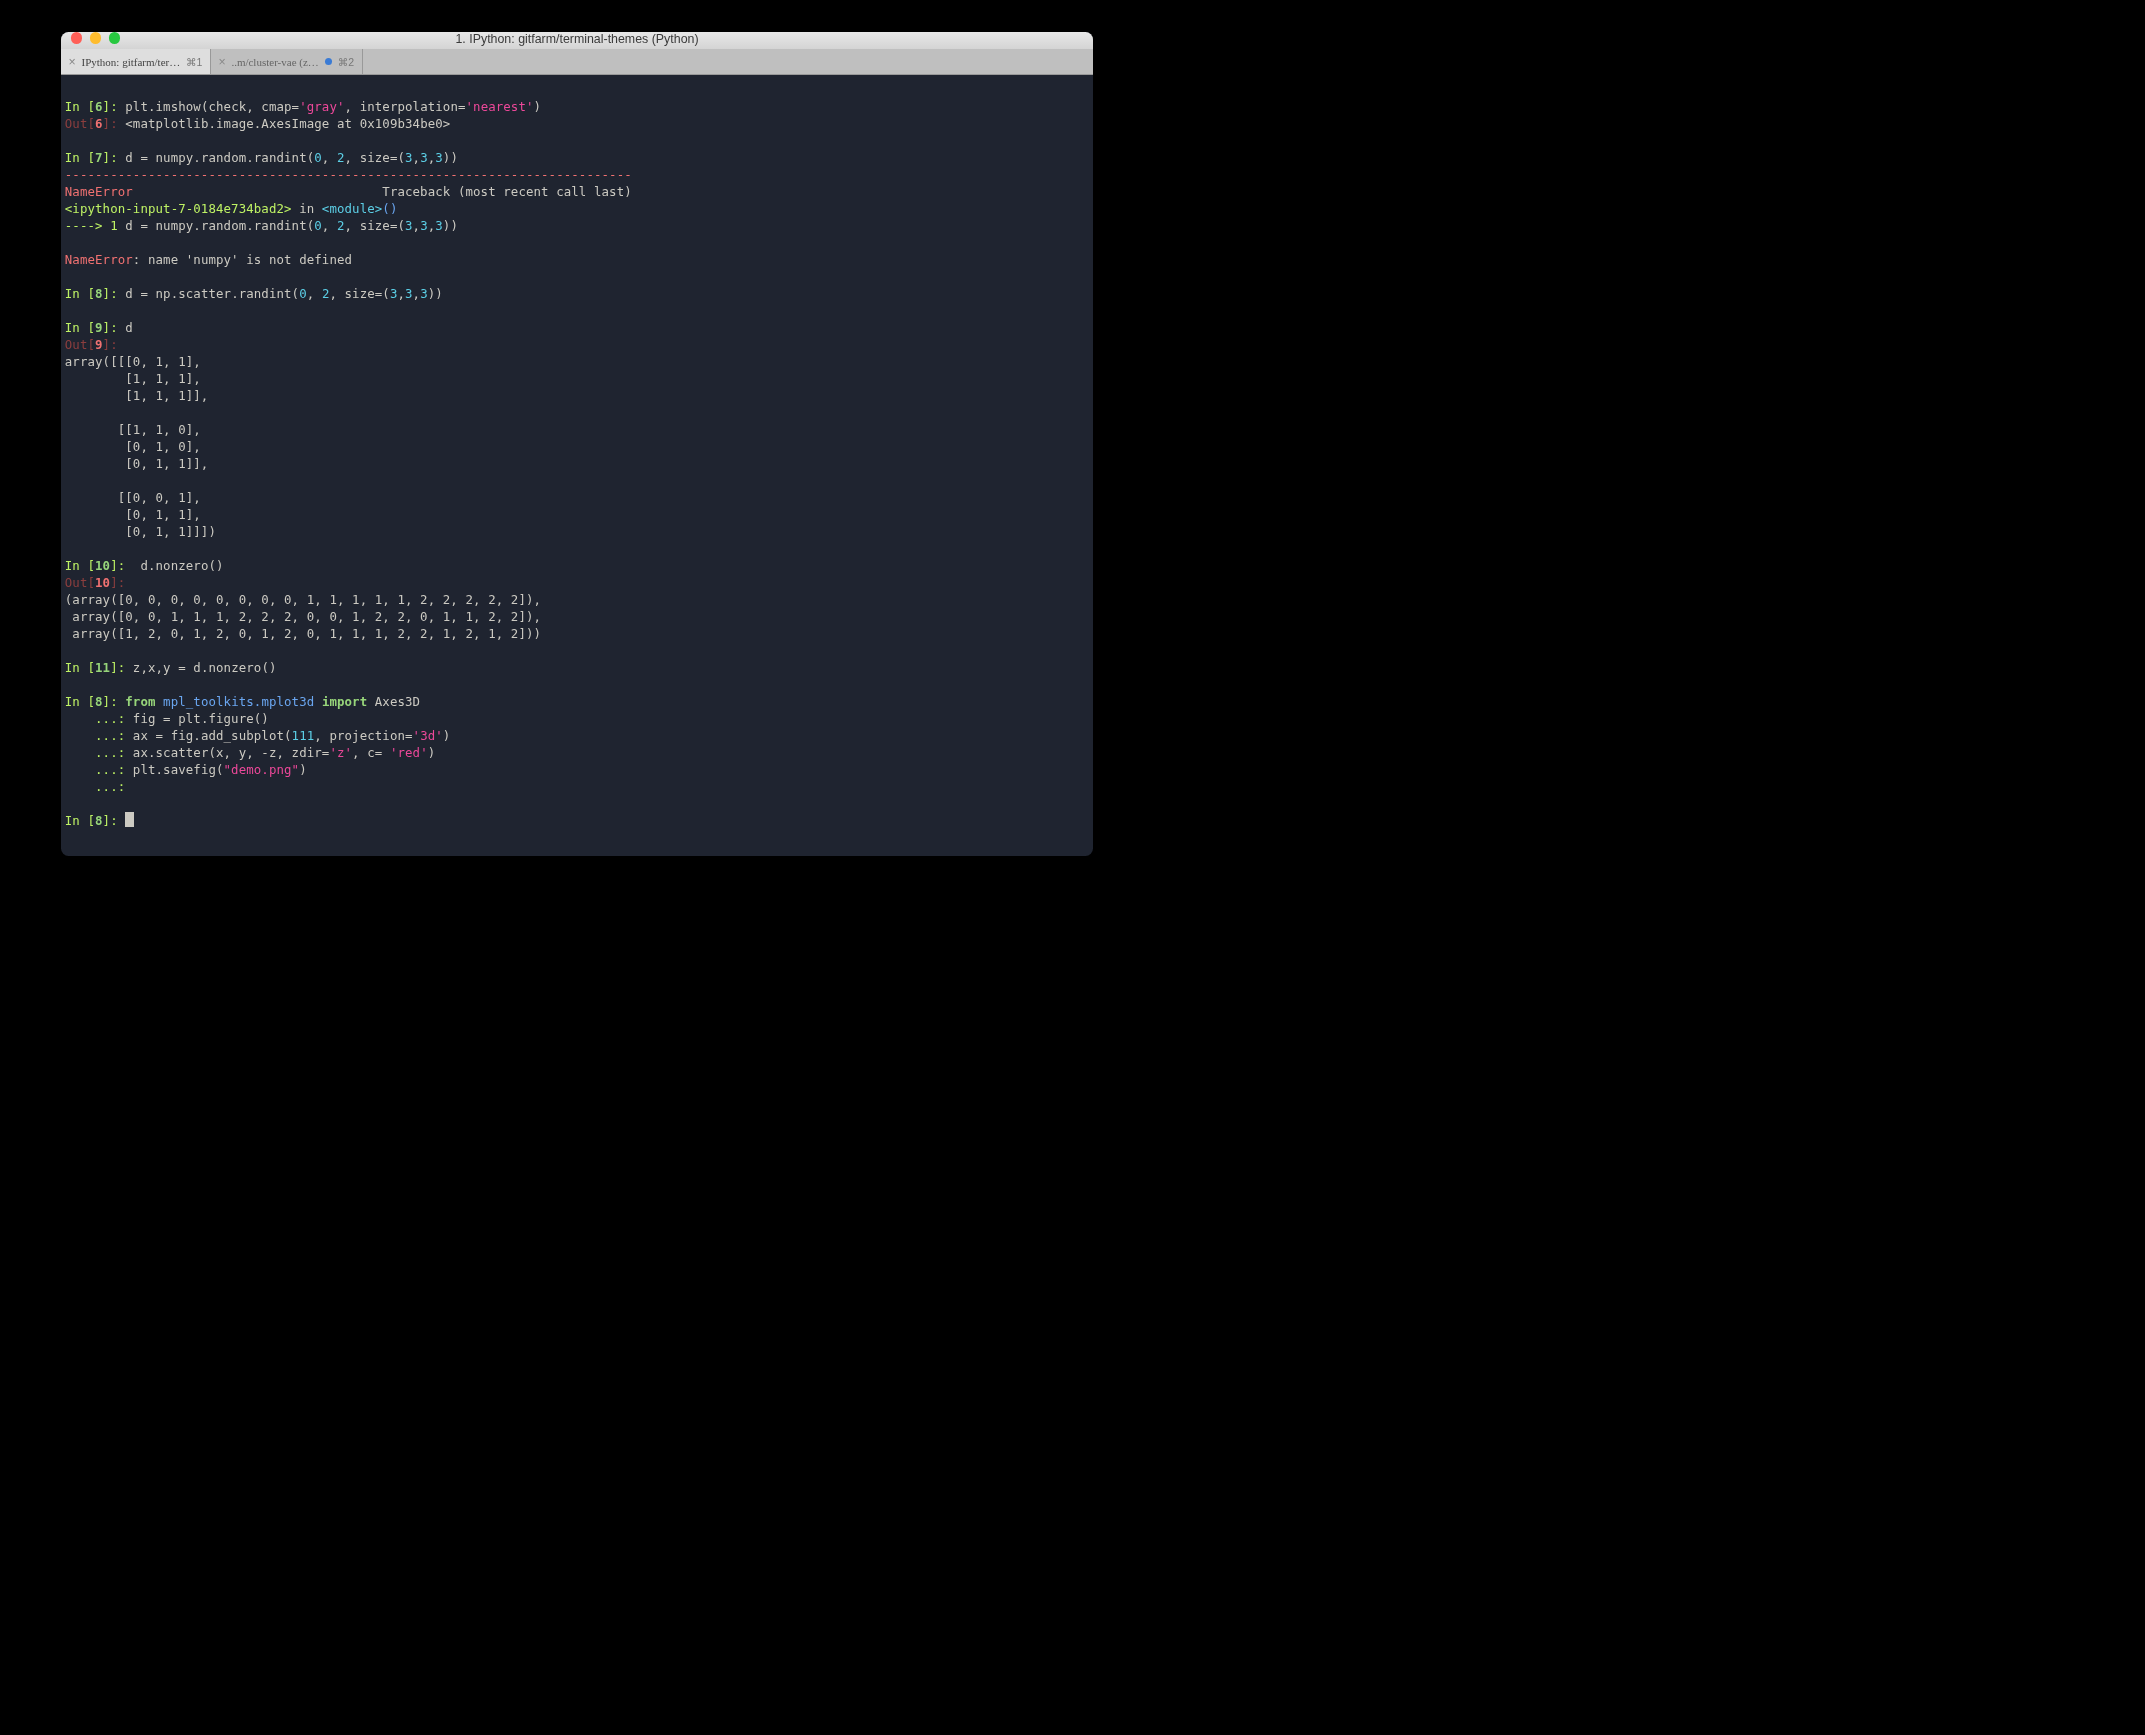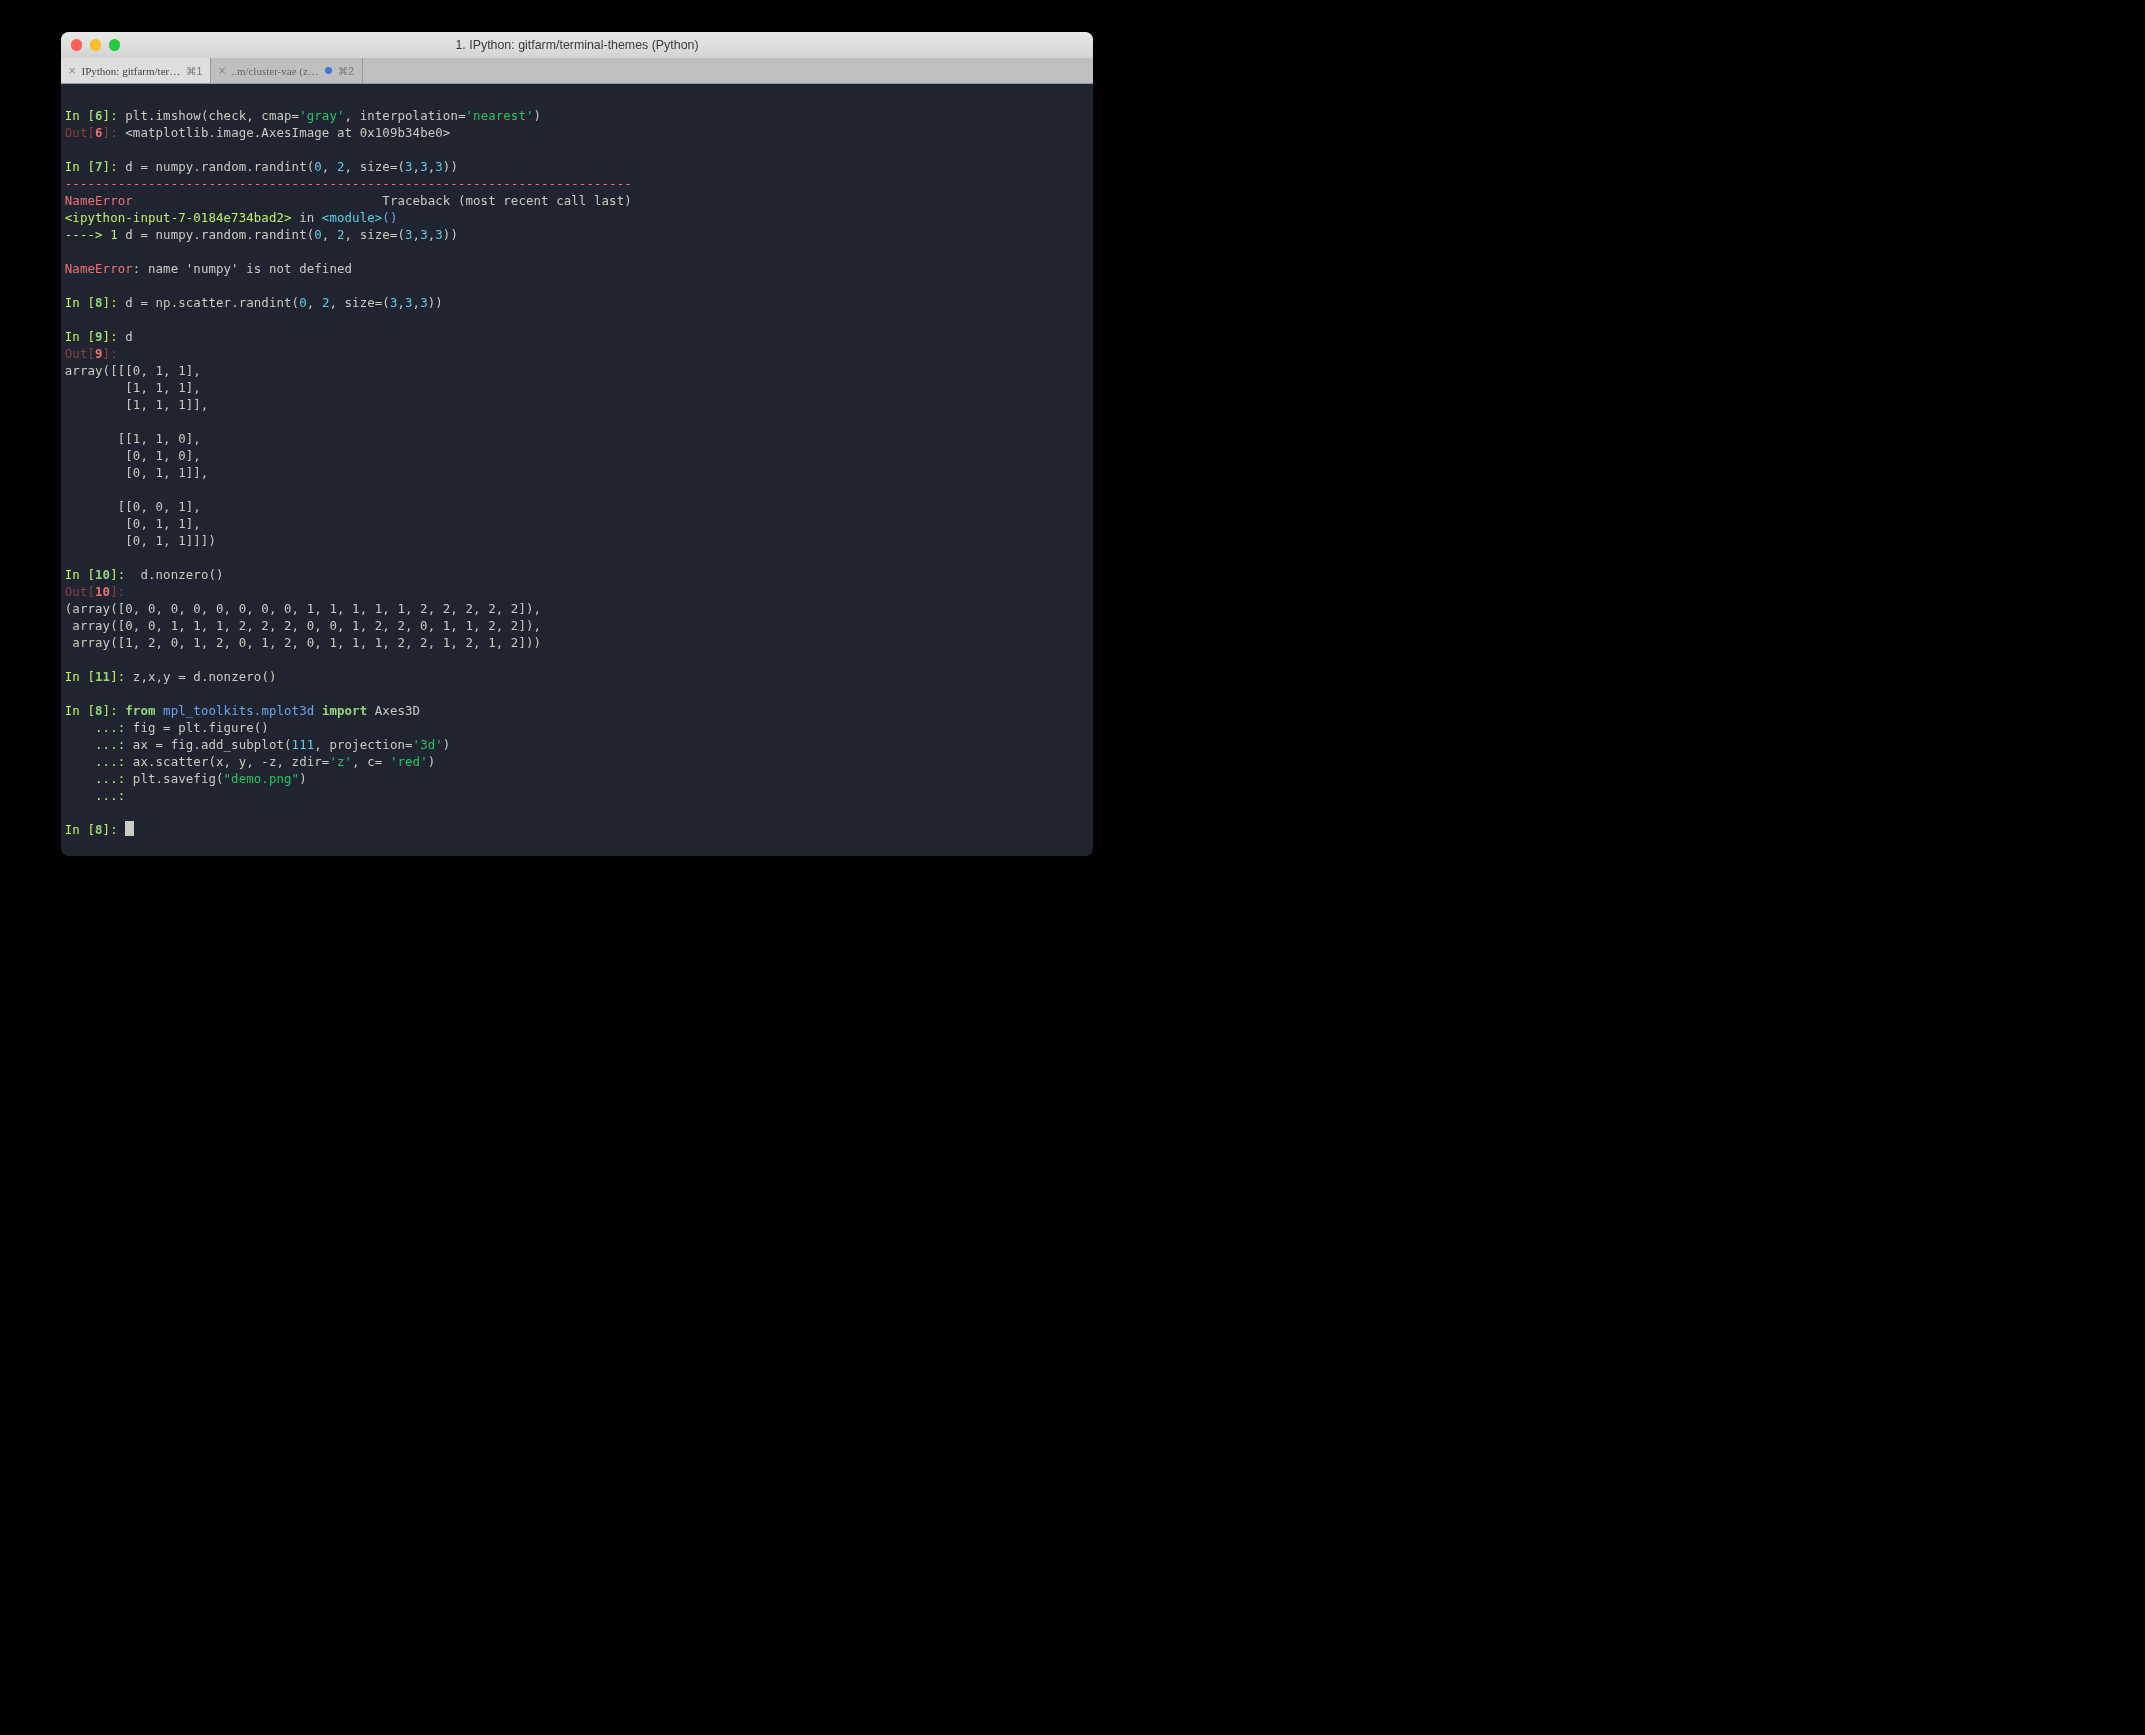--- a/index.html
+++ b/index.html
@@ -17,24 +17,24 @@
     left: 61px;
     top: 32px;
     width: 1032px;
     height: 824px;
     background: #1f2430;
     border-radius: 7.6px;
     overflow: hidden;
     box-shadow: 0 9.6px 38px rgba(0,0,0,0.6);
   }
   .titlebar {
-    height: 26px;
+    height: 17px;
     background: linear-gradient(#e8e8e8, #d4d4d4);
     display: flex;
-    align-items: center;
+    align-items: flex-start;
     padding: 0 9.6px;
     position: relative;
   }
   .traffic {
     display: flex;
     gap: 7.6px;
   }
   .dot {
     width: 11.5px;
     height: 11.5px;
@@ -96,21 +96,21 @@
     color: #cccac2;
     font-family: "SF Mono", Menlo, Monaco, Consolas, monospace;
     font-size: 12.4px;
     line-height: 17px;
     white-space: pre;
     letter-spacing: 0.1px;
   }
   .g  { color: #bef264; }
   .gb { color: #97d57a; font-weight: bold; }
   .c  { color: #5ccfe6; }
-  .y  { color: #22c55e; }
+  .y  { color: #ec4899; }
   .r  { color: #f07171; }
   .rb { color: #f07171; font-weight: bold; }
   .rd { color: #8c3e3e; }
   .b  { color: #6aa6f0; }
   .w  { color: #cccac2; }
   .cursor {
     display: inline-block;
     width: 8.6px;
     height: 15.3px;
     background: #cccac2;

